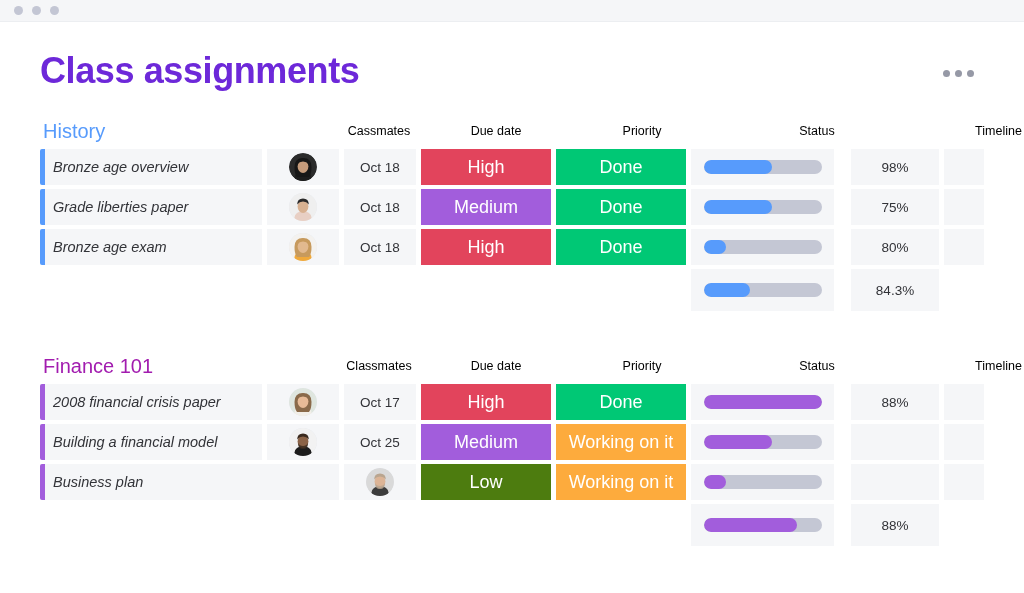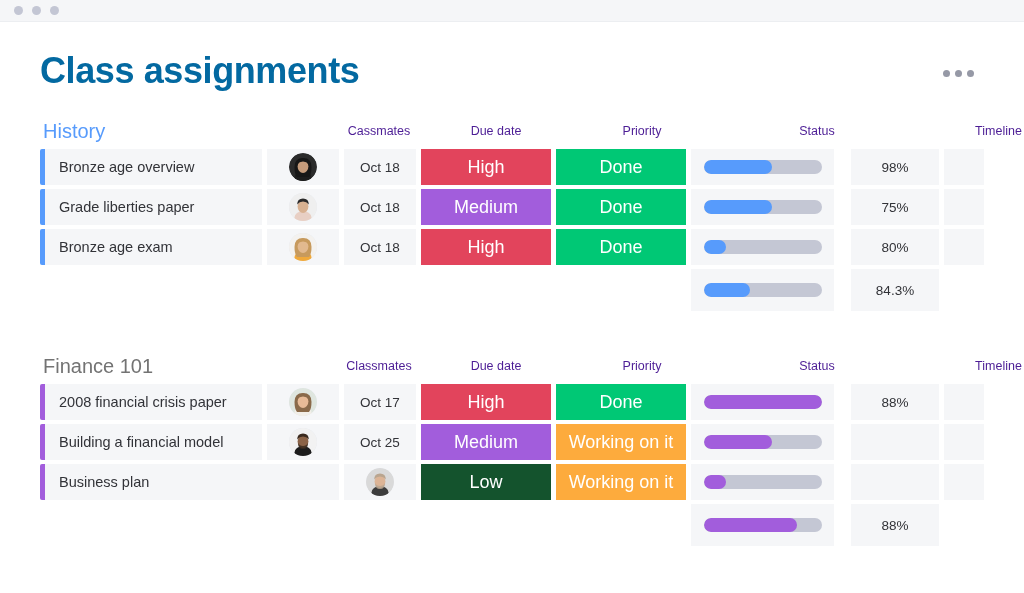--- a/index.html
+++ b/index.html
@@ -19,45 +19,45 @@
     gap: 9px;
   }
   .chrome-dot { width: 9px; height: 9px; border-radius: 50%; background: #c3c6d4; }
   .page { padding: 0 40px; position: relative; }
 
   .title-row {
     display: flex; align-items: flex-start; justify-content: space-between;
     padding-top: 28px;
   }
   .page-title {
-    font-size: 36px; font-weight: bold; color: #0369a1;
+    font-size: 36px; font-weight: bold; color: #6d28d9;
     letter-spacing: -0.4px;
   }
   .more-menu { display: flex; gap: 5px; padding-top: 20px; padding-right: 10px; cursor: pointer; }
   .more-dot { width: 7px; height: 7px; border-radius: 50%; background: #9699a6; }
 
   .board { margin-top: 26px; }
   .board.finance { margin-top: 42px; }
 
   .board-header {
     display: flex; align-items: center;
     height: 26px;
     margin-bottom: 5px;
     gap: 40px;
   }
   .board-name {
     font-size: 20px; font-weight: normal;
     width: 263px; flex: 0 0 263px;
     padding-left: 3px;
   }
   .board-name.history { color: #579bfc; }
-  .board-name.finance { color: #737373; }
+  .board-name.finance { color: #a21caf; }
 
   .col-head {
-    font-size: 12.5px; color: #4c1d95;
+    font-size: 12.5px; color: #000000;
     text-align: center;
   }
   .c-avatar { flex: 0 0 72px; }
   .c-date   { flex: 0 0 72px; margin-left: 5px; }
   .c-prio   { flex: 0 0 130px; margin-left: 5px; }
   .c-status { flex: 0 0 130px; margin-left: 5px; }
   .c-time   { flex: 0 0 143px; margin-left: 5px; }
   .c-grade  { flex: 0 0 88px; margin-left: 17px; }
   .c-plus   { flex: 0 0 40px; margin-left: 5px; display: flex; justify-content: center; }
 
@@ -74,22 +74,23 @@
   .row-accent.history { background: #579bfc; }
   .row-accent.finance { background: #a25ddc; }
 
   .cell {
     background: #f5f6f8;
     display: flex; align-items: center; justify-content: center;
     font-size: 13.5px; color: #323338;
   }
   .cell-name {
     flex: 1 1 auto; justify-content: flex-start;
-    padding-left: 14px; font-size: 14.5px;
+    padding-left: 8px; font-size: 14.5px;
     margin-right: 5px;
+    font-style: italic;
   }
 
   .avatar {
     width: 28px; height: 28px; border-radius: 50%;
     overflow: hidden; background: #e6e9ef;
   }
   .avatar svg { display: block; }
 
   .label {
     color: #ffffff; font-size: 18px;
@@ -322,21 +323,21 @@
               <svg width="28" height="28" viewBox="0 0 28 28">
     <circle cx="14" cy="14" r="14" fill="#d9d9d9"></circle>
     <ellipse cx="14" cy="24.5" rx="8.5" ry="6.5" fill="#3c3c3c"></ellipse>
 
     <ellipse cx="14" cy="13.5" rx="5.4" ry="6.4" fill="#dcb496"></ellipse>
     <path d="M8.2 11.5 q0 -6 5.8 -6 q5.8 0 5.8 6 q-2.2 -3 -5.8 -3 q-3.6 0 -5.8 3z" fill="#b9a58f"></path>
     <path d="M9 15 q0 6 5 6 q5 0 5 -6 q-1.5 3 -5 3 q-3.5 0 -5 -3z" fill="#b9a58f" opacity="0.85"></path>
   </svg>
             </div>
           </div>
-          <div class="cell c-prio" style="background: #14532d;">
+          <div class="cell c-prio" style="background: #4d7c0f;">
             <span class="label">Low</span>
           </div>
           <div class="cell c-status" style="background: rgb(253, 171, 61);">
             <span class="label">Working on it</span>
           </div>
           <div class="cell c-time">
             <div class="track">
               <div class="fill" style="width: 19%; background: rgb(162, 93, 220);"></div>
             </div>
           </div>

